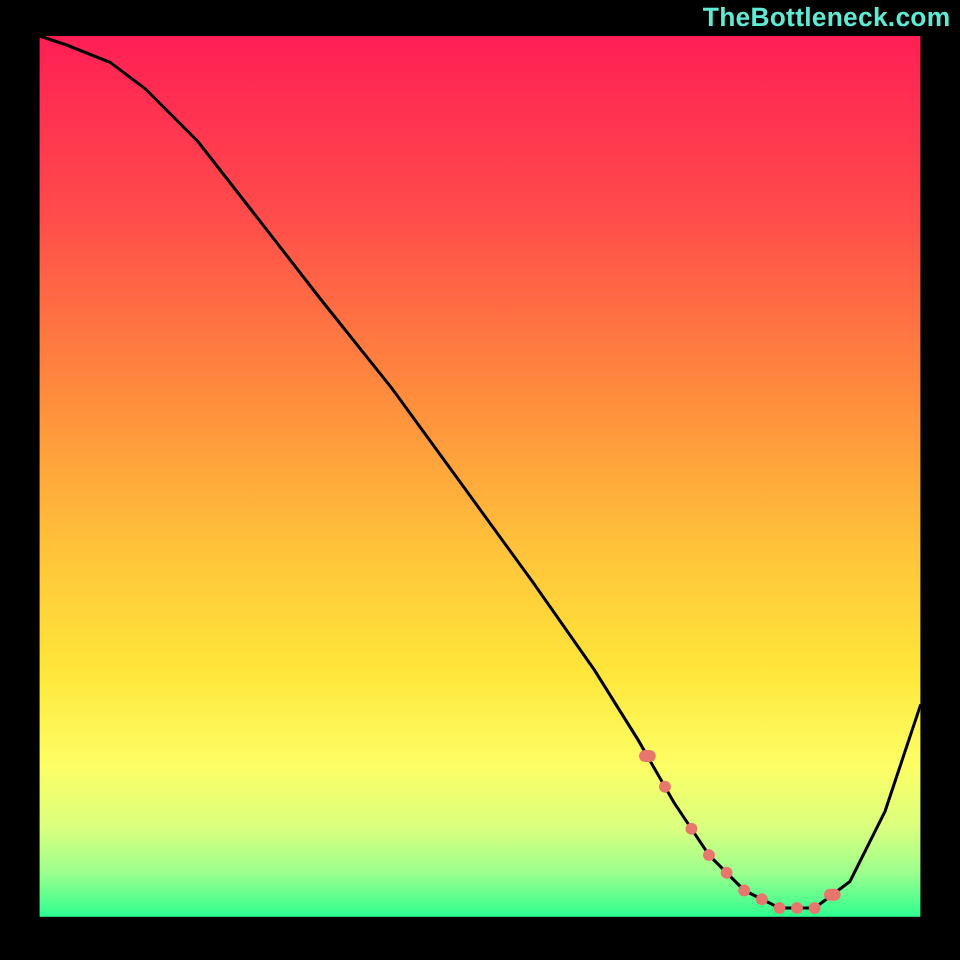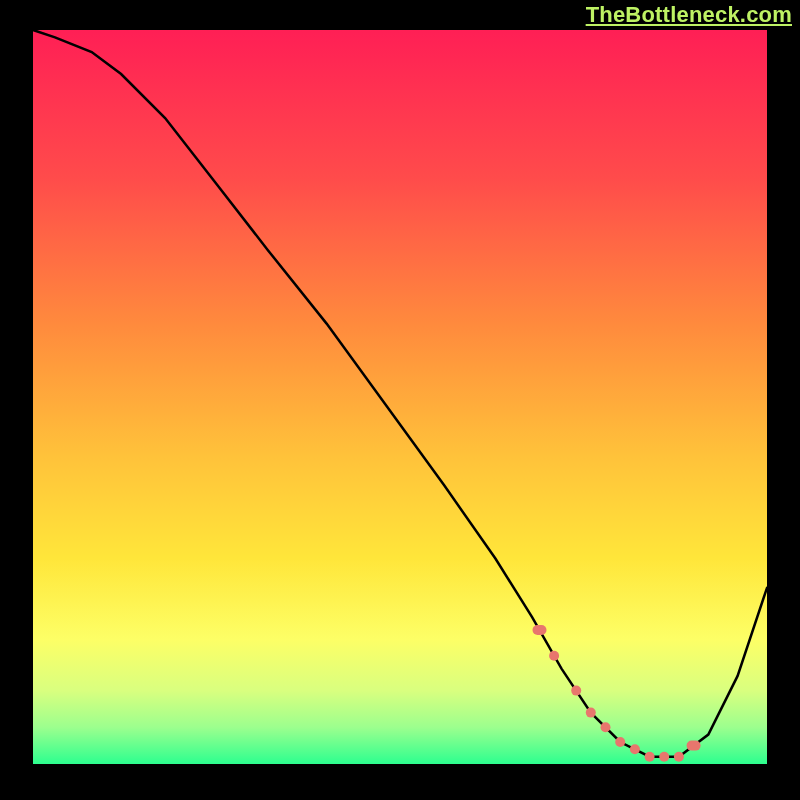--- a/index.html
+++ b/index.html
@@ -14,26 +14,25 @@
   .frame {
     position: absolute;
     inset: 0;
     background: #000;
   }
   svg { display: block; }
   .watermark {
     position: absolute;
     top: 2px;
     right: 8px;
-    color: #bef264;
+    color: #5eead4;
     font-size: 22px;
     font-weight: 600;
     letter-spacing: 0.2px;
     user-select: none;
-    text-decoration: underline;
   }
 </style>
 </head>
 <body>
 
 <div class="frame">
   <div class="watermark">TheBottleneck.com</div>
 
   <svg id="chart" width="800" height="800" viewBox="0 0 800 800">
     <defs>

